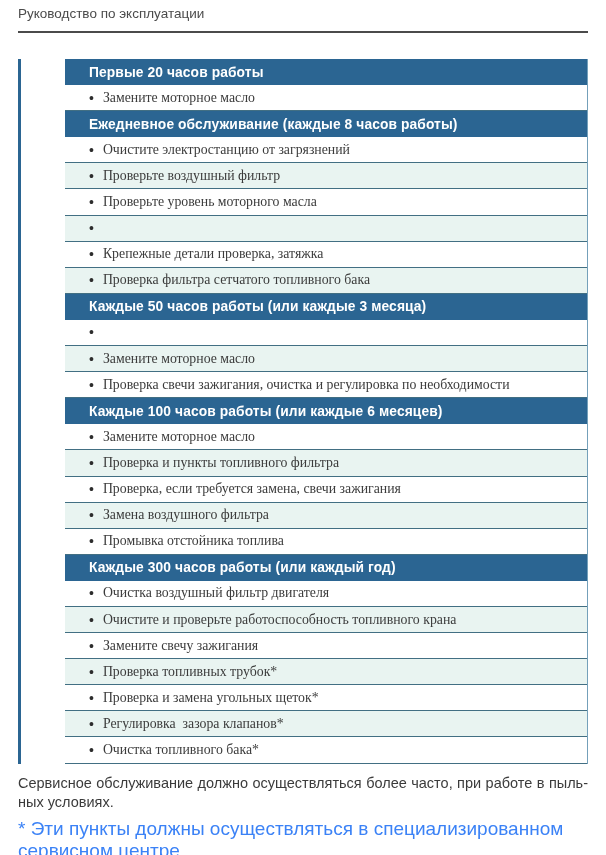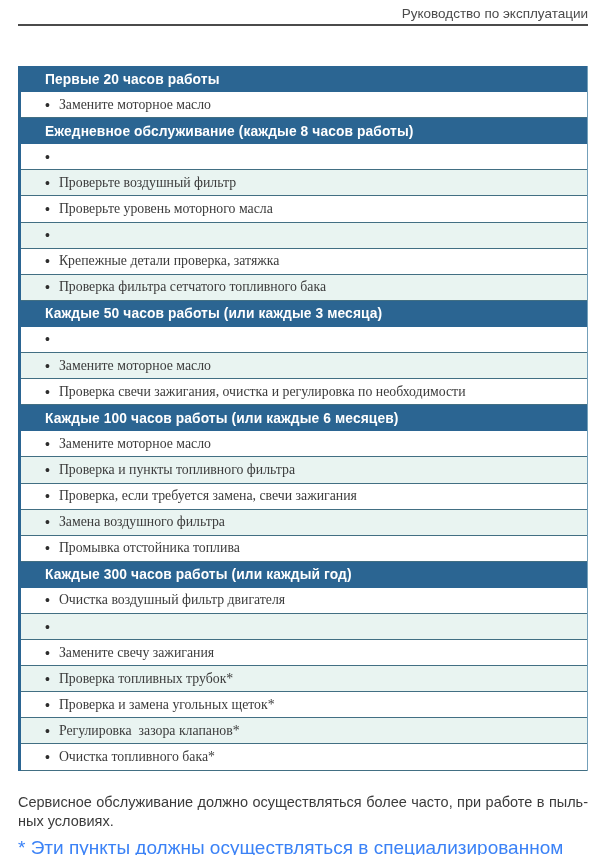--- a/index.html
+++ b/index.html
@@ -12,32 +12,33 @@
     overflow: hidden;
   }
   .page {
     width: 606px;
     height: 855px;
     padding: 0 18px;
   }
   
   .top-header {
     padding-top: 6px;
-    padding-bottom: 3px;
+    padding-bottom: 10px;
     border-bottom: 2px solid var(--rule-color, #4b4b4b);
-    text-align: right;
+    text-align: left;
     font-size: 13.5px;
     line-height: 15px;
     color: #4b4b4b;
   }
   
   .maintenance-table {
-    margin-top: 40px;
+    margin-top: 26px;
     border-left: 3px solid var(--header-bg, #2b6592);
     border-right: 1.5px solid #74a0ba;
+    padding-left: 44px;
   }
   .section-header {
     height: 26.1px;
     background: var(--header-bg, #2b6592);
     color: #ffffff;
     font-weight: bold;
     font-size: 13.8px;
     display: flex;
     align-items: center;
     padding-left: 24px;
@@ -61,21 +62,21 @@
     color: #2d2d2d;
     line-height: 1;
   }
   .task-label {
     white-space: pre-wrap;
     color: #3b3b3b;
     font-family: Liberation Serif, serif;
   }
   
   .note {
-    margin-top: 22px;
+    margin-top: 10px;
     font-size: 14.5px;
     line-height: 19.5px;
     color: #3b3b3b;
   }
   .note-line1 {
     text-align: justify;
     text-align-last: justify;
   }
   .footnote {
     margin-top: 5px;
@@ -98,20 +99,21 @@
 
   <div class="maintenance-table">
       <div class="section-header">Первые 20 часов работы</div>
       <div class="task-row">
         <span class="bullet">•</span>
         <span class="task-label">Замените моторное масло</span>
       </div>
       <div class="section-header">Ежедневное обслуживание (каждые 8 часов работы)</div>
       <div class="task-row">
         <span class="bullet">•</span>
+        <span class="task-label">Очистите электростанцию от загрязнений</span>
       </div>
       <div class="task-row alt">
         <span class="bullet">•</span>
         <span class="task-label">Проверьте воздушный фильтр</span>
       </div>
       <div class="task-row">
         <span class="bullet">•</span>
         <span class="task-label">Проверьте уровень моторного масла</span>
       </div>
       <div class="task-row alt">
@@ -158,20 +160,21 @@
         <span class="bullet">•</span>
         <span class="task-label">Промывка отстойника топлива</span>
       </div>
       <div class="section-header">Каждые 300 часов работы (или каждый год)</div>
       <div class="task-row">
         <span class="bullet">•</span>
         <span class="task-label">Очистка воздушный фильтр двигателя</span>
       </div>
       <div class="task-row alt">
         <span class="bullet">•</span>
+        <span class="task-label">Очистите и проверьте работоспособность топливного крана</span>
       </div>
       <div class="task-row">
         <span class="bullet">•</span>
         <span class="task-label">Замените свечу зажигания</span>
       </div>
       <div class="task-row alt">
         <span class="bullet">•</span>
         <span class="task-label">Проверка топливных трубок*</span>
       </div>
       <div class="task-row">

